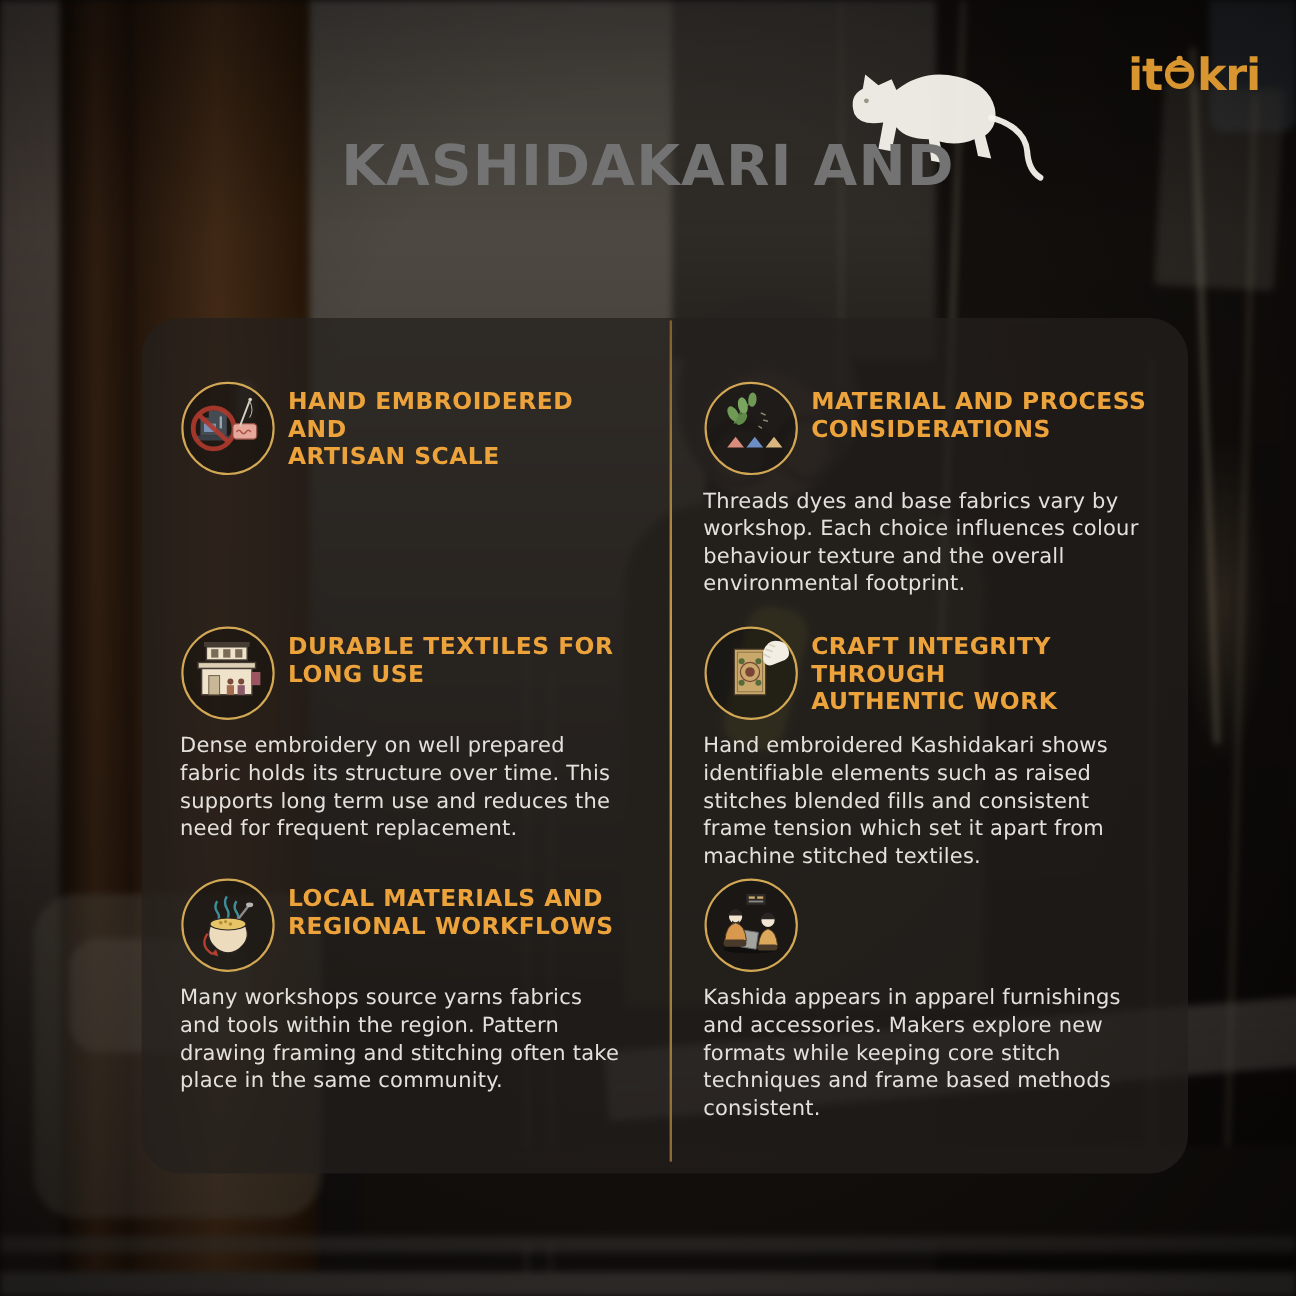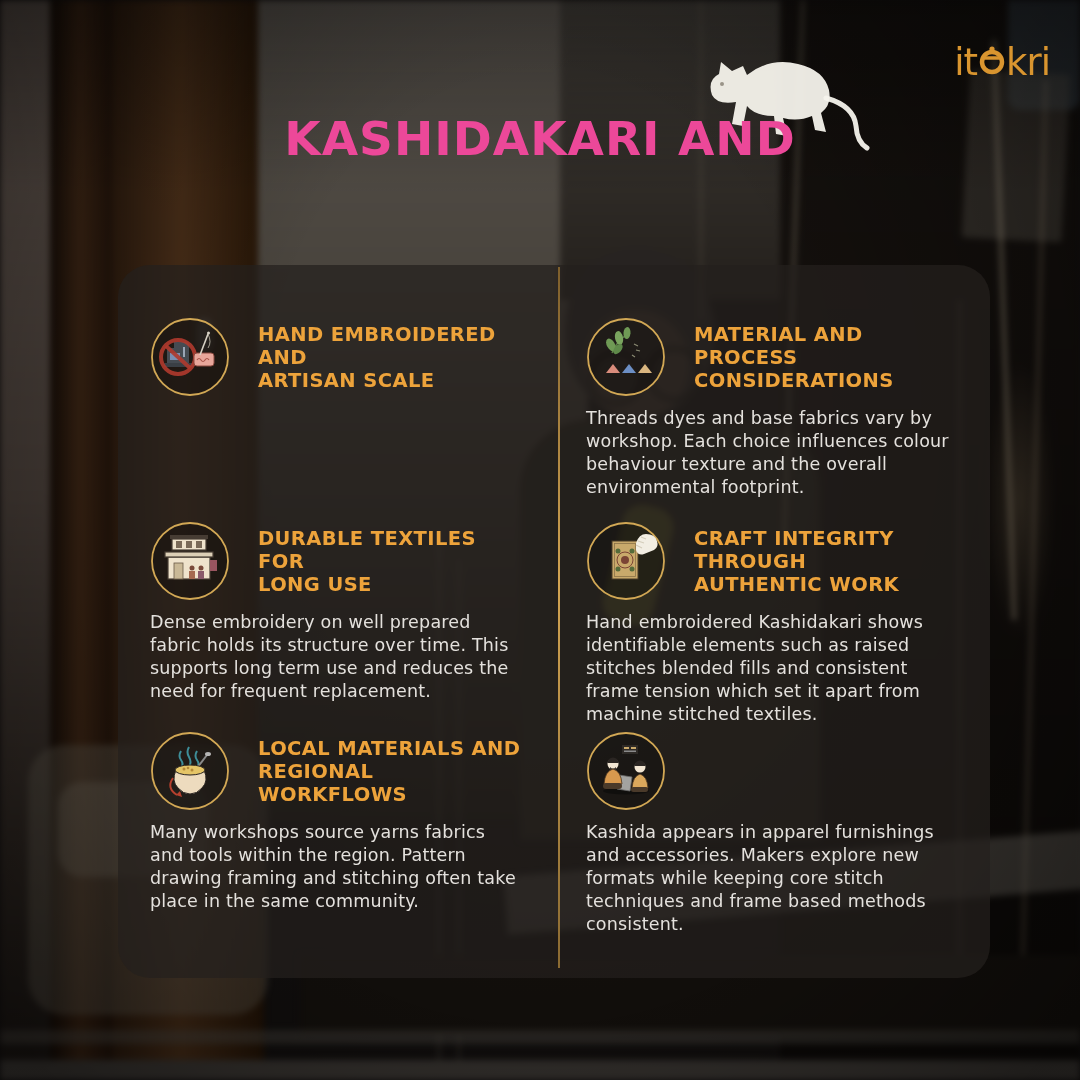--- a/index.html
+++ b/index.html
@@ -45,35 +45,35 @@
   .rope.r7{left:458px;top:560px;width:2px;height:520px;background:rgba(160,150,130,.22);}
   .bg-rope-bundle{left:985px;top:360px;width:70px;height:280px;border-radius:40px;
     background:radial-gradient(ellipse at center,rgba(150,130,100,.28),transparent 70%);}
   .vignette{position:absolute;inset:0;
     background:radial-gradient(ellipse at 50% 38%,transparent 35%,rgba(0,0,0,.5) 95%),
                linear-gradient(180deg,rgba(0,0,0,.35),transparent 18%);}
 
   
   .cat{position:absolute;left:702px;top:50px;z-index:3;}
   .logo{position:absolute;right:30px;top:40px;z-index:4;display:flex;align-items:center;
-        color:#D9952F;font-weight:normal;font-size:37px;letter-spacing:-1px;}
+        color:#D9952F;font-weight:bold;font-size:37px;letter-spacing:-1px;}
   .logo .oglyph{display:inline-block;margin:2px 1px 0 2px;}
   .title{position:absolute;left:0;right:0;top:98px;z-index:4;text-align:center;
-         color:#ec4899;font-weight:bold;font-size:47px;line-height:58px;letter-spacing:1px;margin-top:12px;}
+         color:#737373;font-weight:bold;font-size:47px;line-height:58px;letter-spacing:1px;margin-top:12px;}
   .title span{display:block;}
 
   
   .panel{position:absolute;left:118px;top:265px;width:872px;height:713px;z-index:5;
          background:rgba(36,32,29,.72);border-radius:32px;
          display:grid;grid-template-columns:1fr 1fr;grid-template-rows:204px 210px 1fr;
          column-gap:62px;padding:52px 30px 0 32px;box-sizing:border-box;}
   .divider{position:absolute;left:440px;top:2px;bottom:10px;width:2px;
            background:linear-gradient(180deg,#7e5f2c,#d2a452 45%,#8a6a32);}
   .card{position:relative;}
-  .card-head{display:flex;align-items:flex-start;gap:28px;}
+  .card-head{display:flex;align-items:flex-start;gap:10px;}
   .icon-circle{width:80px;height:80px;flex:0 0 80px;}
   .card-title{margin:6px 0 0 0;color:#EDA33B;font-size:19.5px;line-height:23px;
               font-weight:bold;letter-spacing:.4px;}
   .card-title span{display:block;}
   .card-text{margin:10px 0 0 0;color:#E4E1DD;font-size:17.5px;line-height:23px;letter-spacing:.2px;}
 </style>
 </head>
 <body>
 
 <div class="stage">

